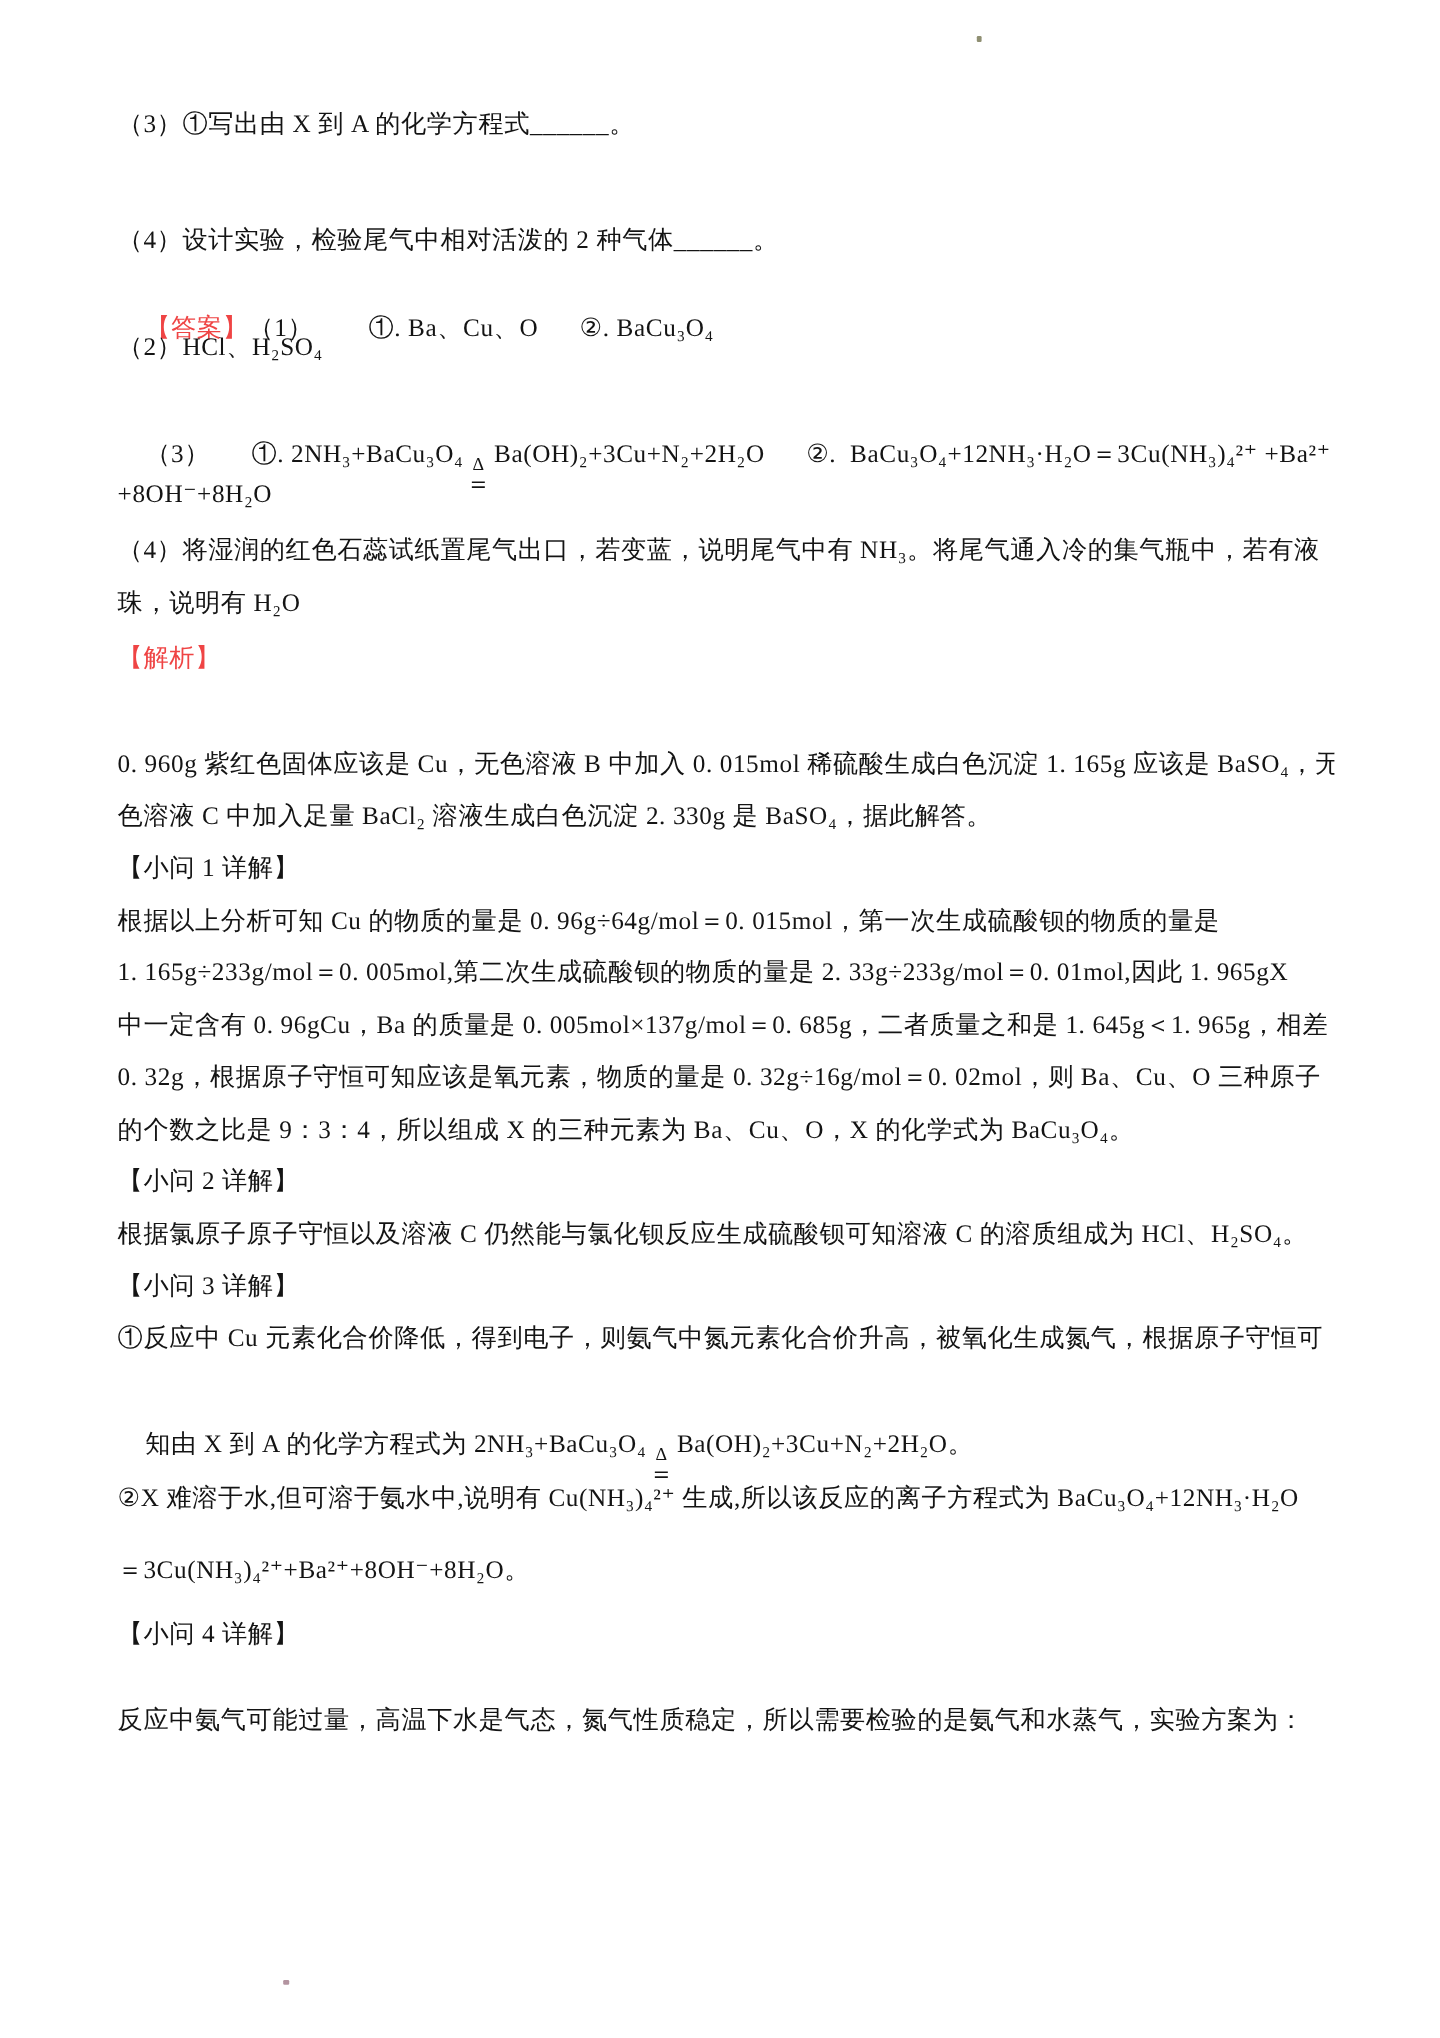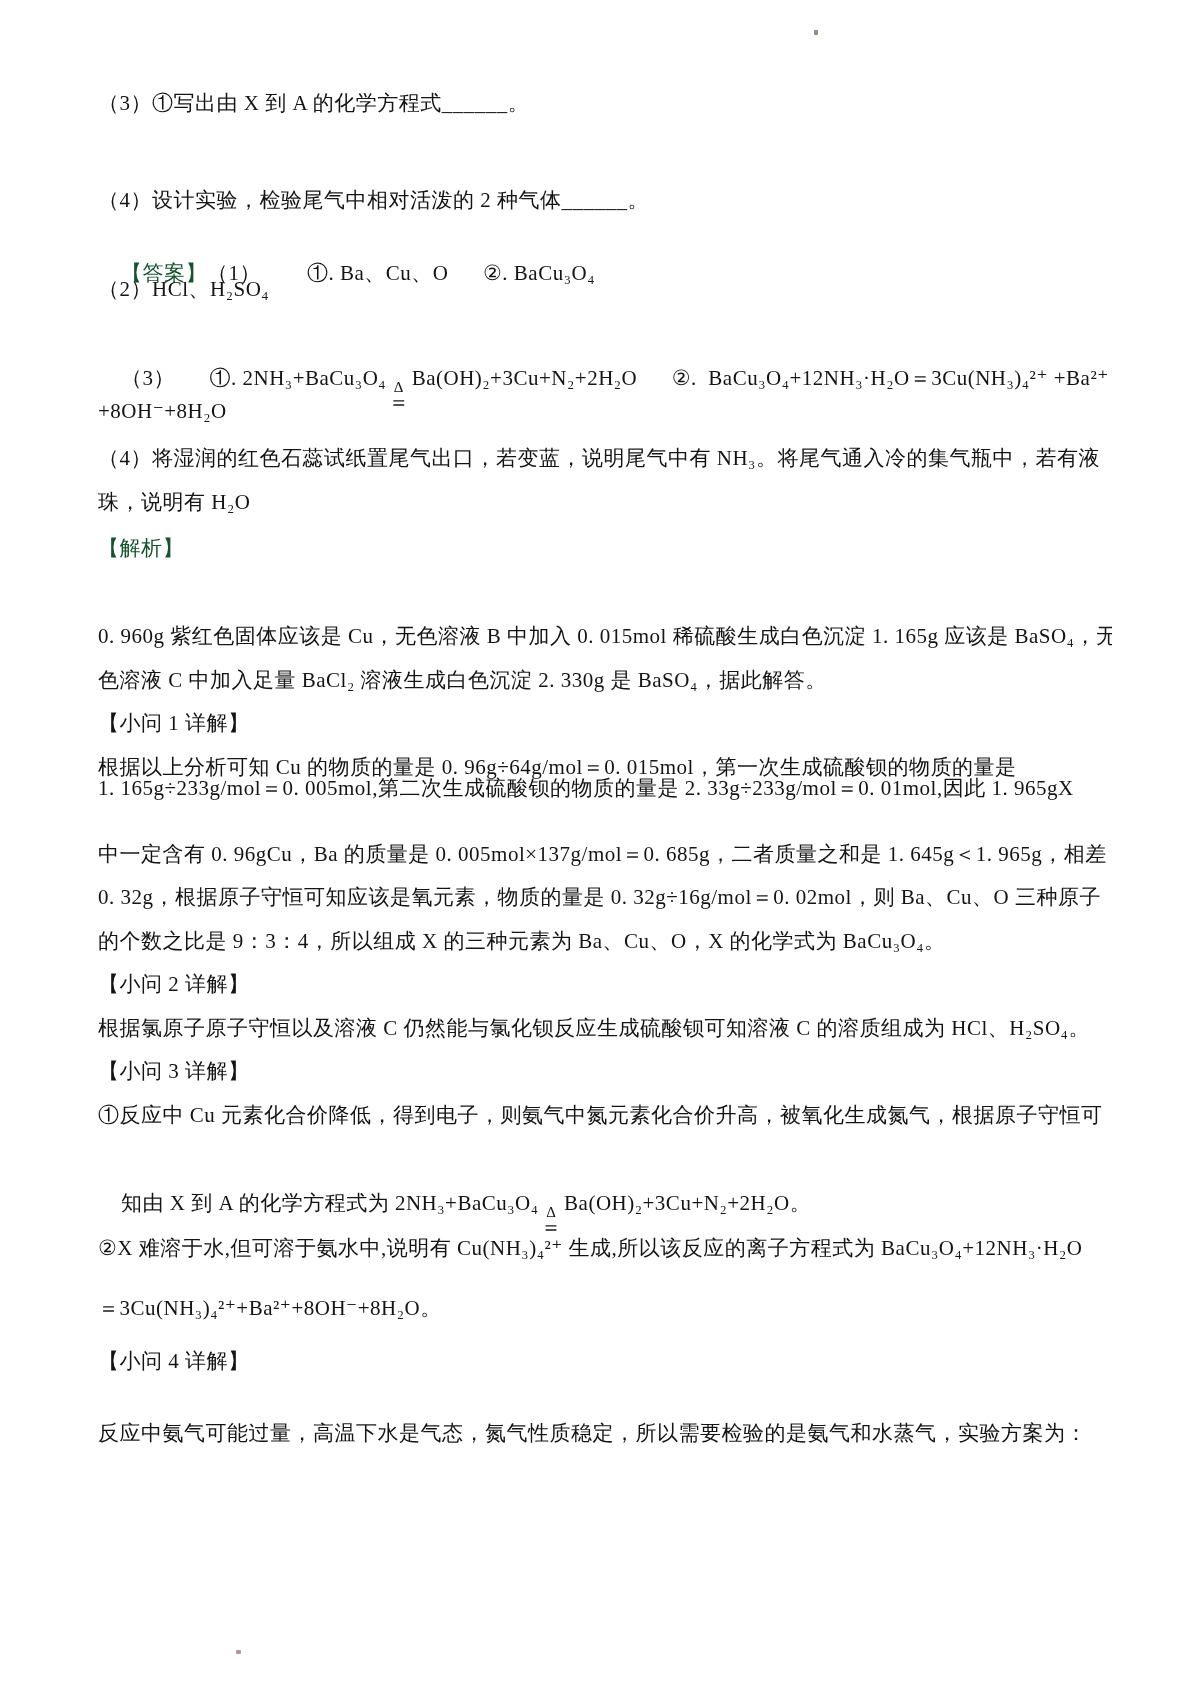--- a/index.html
+++ b/index.html
@@ -14,21 +14,21 @@
   }
   .line{
     position:absolute;
     left:98px;
     width:1020px;
     font-size:21px;
     line-height:30px;
     white-space:pre;
     letter-spacing:0.5px;
   }
-  .blue{color:#14532d;}
+  .blue{color:#ef4444;}
   .deltaeq{
     display:inline-flex;
     flex-direction:column;
     align-items:center;
     vertical-align:-7px;
     line-height:1;
     margin:0 2px;
   }
   .deltaeq .delta{font-size:15px;line-height:13px;}
   .deltaeq .eq{font-size:21px;line-height:16px;}
@@ -61,21 +61,21 @@
   <div class="line" style="top:443px">（4）将湿润的红色石蕊试纸置尾气出口，若变蓝，说明尾气中有 NH₃。将尾气通入冷的集气瓶中，若有液</div>
   <div class="line blue" style="top:533px">【解析】</div>
 
   <div class="line" style="top:487px">珠，说明有 H₂O</div>
 
   <div class="line" style="top:621px">0. 960g 紫红色固体应该是 Cu，无色溶液 B 中加入 0. 015mol 稀硫酸生成白色沉淀 1. 165g 应该是 BaSO₄，无</div>
   <div class="line" style="top:665px">色溶液 C 中加入足量 BaCl₂ 溶液生成白色沉淀 2. 330g 是 BaSO₄，据此解答。</div>
 
   <div class="line" style="top:708px">【小问 1 详解】</div>
   <div class="line" style="top:752px">根据以上分析可知 Cu 的物质的量是 0. 96g÷64g/mol＝0. 015mol，第一次生成硫酸钡的物质的量是</div>
-  <div class="line" style="top:773px">1. 165g÷233g/mol＝0. 005mol,第二次生成硫酸钡的物质的量是 2. 33g÷233g/mol＝0. 01mol,因此 1. 965gX</div>
+  <div class="line" style="top:795px">1. 165g÷233g/mol＝0. 005mol,第二次生成硫酸钡的物质的量是 2. 33g÷233g/mol＝0. 01mol,因此 1. 965gX</div>
   <div class="line" style="top:839px">中一定含有 0. 96gCu，Ba 的质量是 0. 005mol×137g/mol＝0. 685g，二者质量之和是 1. 645g＜1. 965g，相差</div>
   <div class="line" style="top:882px">0. 32g，根据原子守恒可知应该是氧元素，物质的量是 0. 32g÷16g/mol＝0. 02mol，则 Ba、Cu、O 三种原子</div>
   <div class="line" style="top:926px">的个数之比是 9：3：4，所以组成 X 的三种元素为 Ba、Cu、O，X 的化学式为 BaCu₃O₄。</div>
 
   <div class="line" style="top:969px">【小问 2 详解】</div>
   <div class="line" style="top:1013px">根据氯原子原子守恒以及溶液 C 仍然能与氯化钡反应生成硫酸钡可知溶液 C 的溶质组成为 HCl、H₂SO₄。</div>
 
   <div class="line" style="top:1056px">【小问 3 详解】</div>
   <div class="line" style="top:1100px">①反应中 Cu 元素化合价降低，得到电子，则氨气中氮元素化合价升高，被氧化生成氮气，根据原子守恒可</div>
 

